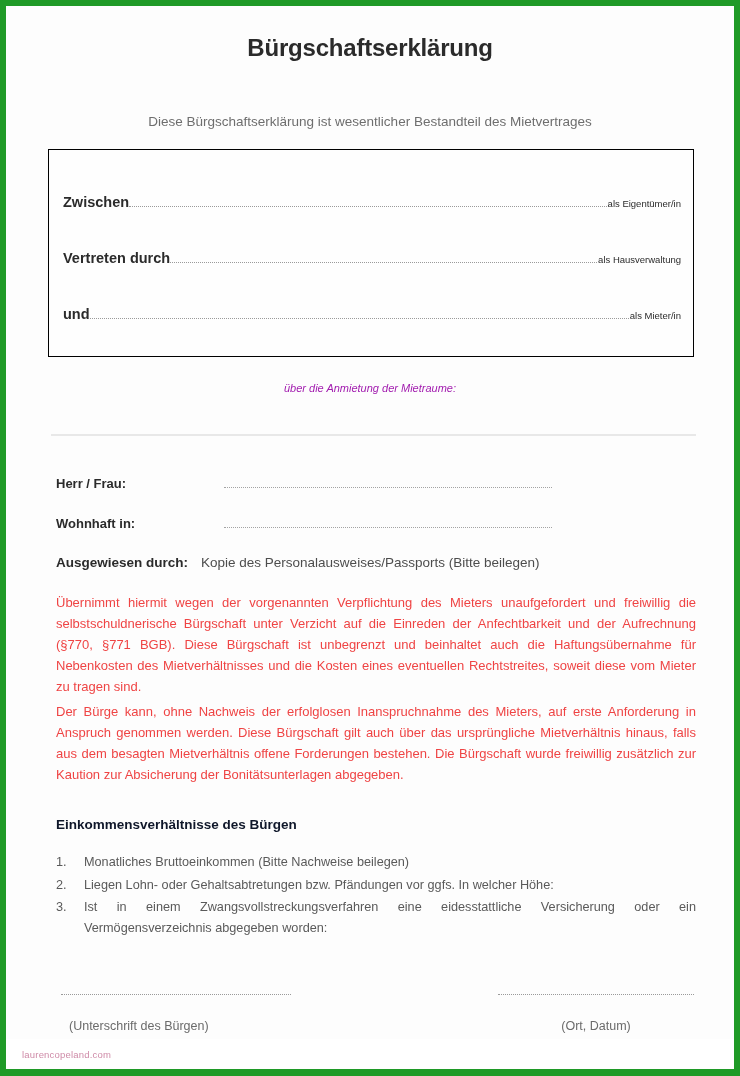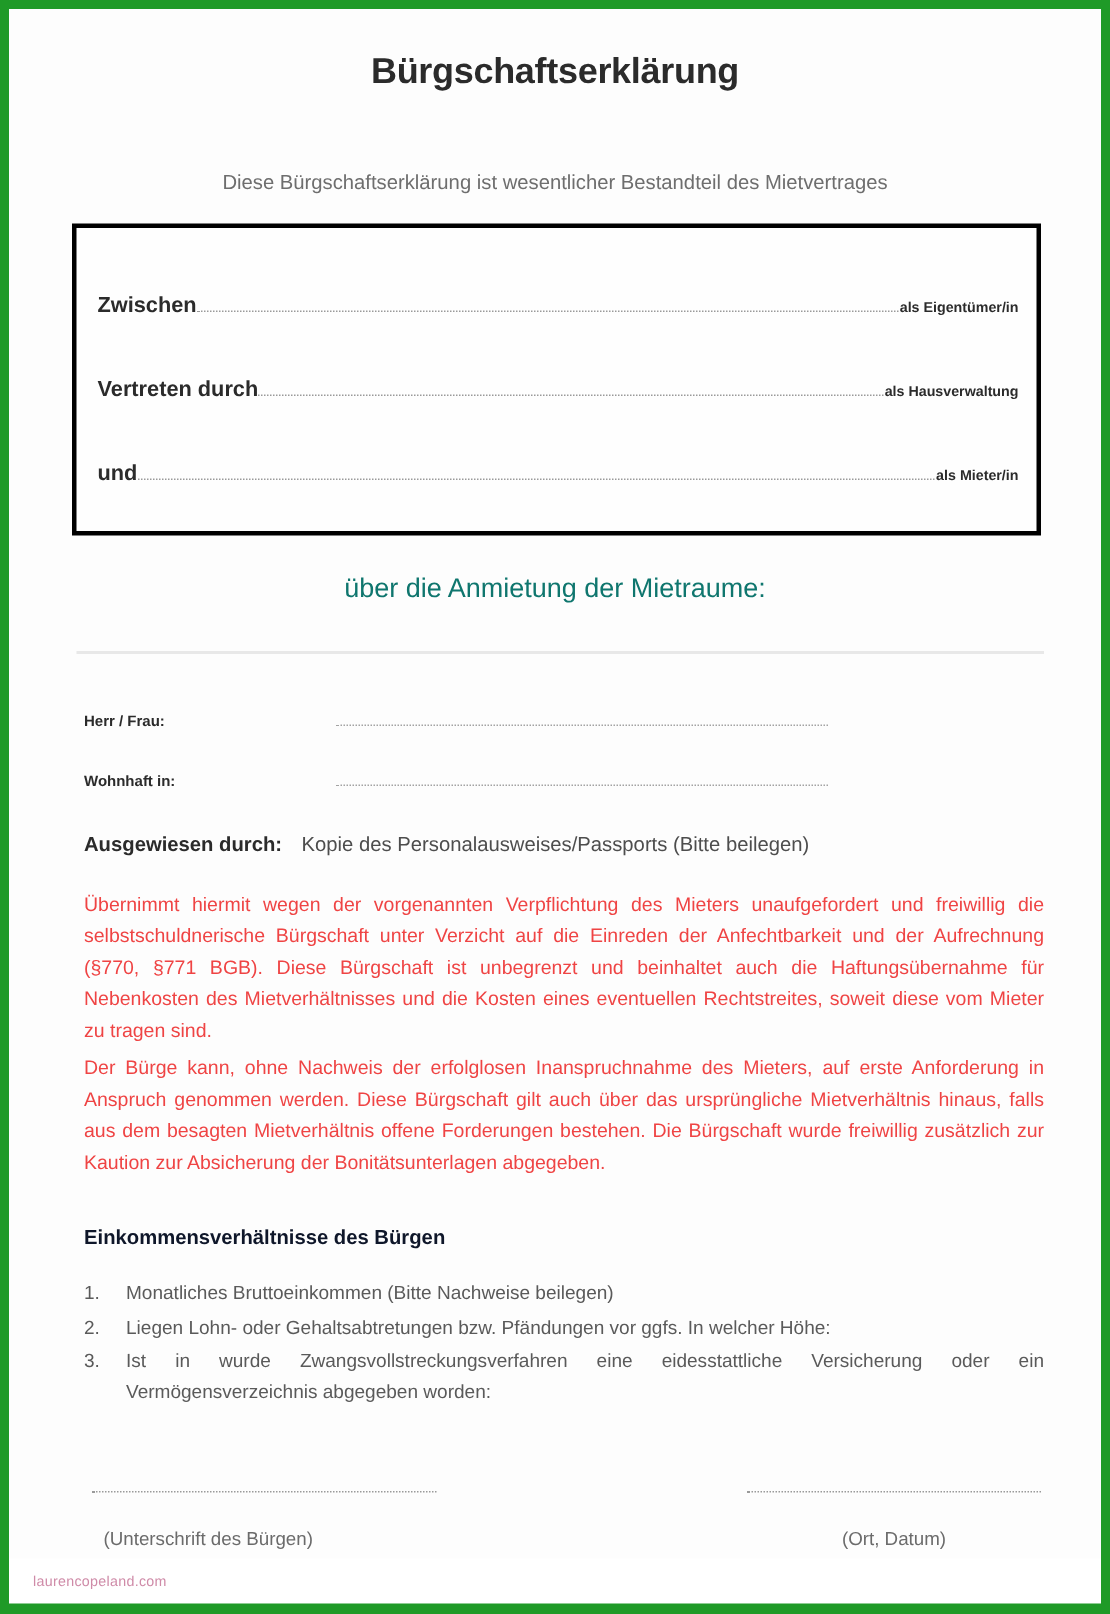--- a/index.html
+++ b/index.html
@@ -50,21 +50,21 @@
     color: #6e6e6e;
   }
 
   
   .party-box {
     position: absolute;
     left: 42px;
     top: 143px;
     width: 646px;
     height: 208px;
-    border: 3px solid #000000;
+    border: 1px solid #000000;
     box-sizing: border-box;
     background: #fefefe;
   }
   .party-row {
     position: absolute;
     left: 14px;
     right: 12px;
     display: flex;
     align-items: baseline;
     white-space: nowrap;
@@ -81,42 +81,43 @@
   }
   .dotfill {
     flex: 1 1 auto;
     border-bottom: 1.5px dotted #9a9a9a;
     margin: 0 0 4px 0;
     height: 1px;
     min-width: 10px;
   }
   .party-role {
     font-size: 9.5px;
-    font-weight: bold;
+    font-weight: normal;
     color: #2b2b2b;
     flex: 0 0 auto;
     padding-left: 1px;
   }
   .box-note {
     position: absolute;
     left: 0; right: 0;
     top: 181px;
     text-align: center;
     font-size: 12.5px;
     color: #5e5e5e;
   }
 
   
   .anmietung {
     position: absolute;
     left: 0; right: 0;
     top: 376px;
     text-align: center;
-    font-size: 18px;
-    color: #0f766e;
+    font-size: 11px;
+    color: #a21caf;
+    font-style: italic;
   }
   .rule {
     position: absolute;
     left: 45px;
     top: 428px;
     width: 645px;
     height: 0;
     border-top: 2px solid #e8e8e8;
   }
 
@@ -125,21 +126,21 @@
     position: absolute;
     left: 50px;
     width: 600px;
     display: flex;
     align-items: baseline;
     white-space: nowrap;
   }
   .field-row.f1 { top: 470px; }
   .field-row.f2 { top: 510px; }
   .field-label {
-    font-size: 10px;
+    font-size: 13px;
     font-weight: bold;
     color: #2b2b2b;
     width: 168px;
     flex: 0 0 168px;
   }
   .field-dots {
     flex: 0 0 328px;
     border-bottom: 1.5px dotted #a3a3a3;
     height: 1px;
     margin-bottom: 4px;
@@ -294,21 +295,21 @@
       <div class="num-item">
         <span class="n">1.</span>
         <span class="t">Monatliches Bruttoeinkommen (Bitte Nachweise beilegen)</span>
       </div>
       <div class="num-item">
         <span class="n">2.</span>
         <span class="t">Liegen Lohn- oder Gehaltsabtretungen bzw. Pfändungen vor ggfs. In welcher Höhe:</span>
       </div>
       <div class="num-item">
         <span class="n">3.</span>
-        <span class="t">Ist in wurde Zwangsvollstreckungsverfahren eine eidesstattliche Versicherung oder ein Vermögensverzeichnis abgegeben worden:</span>
+        <span class="t">Ist in einem Zwangsvollstreckungsverfahren eine eidesstattliche Versicherung oder ein Vermögensverzeichnis abgegeben worden:</span>
       </div>
     </div>
 
     <div class="sig left">
       <div class="sig-line"></div>
       <div class="sig-cap">(Unterschrift des Bürgen)</div>
     </div>
     <div class="sig right">
       <div class="sig-line"></div>
       <div class="sig-cap">(Ort, Datum)</div>

